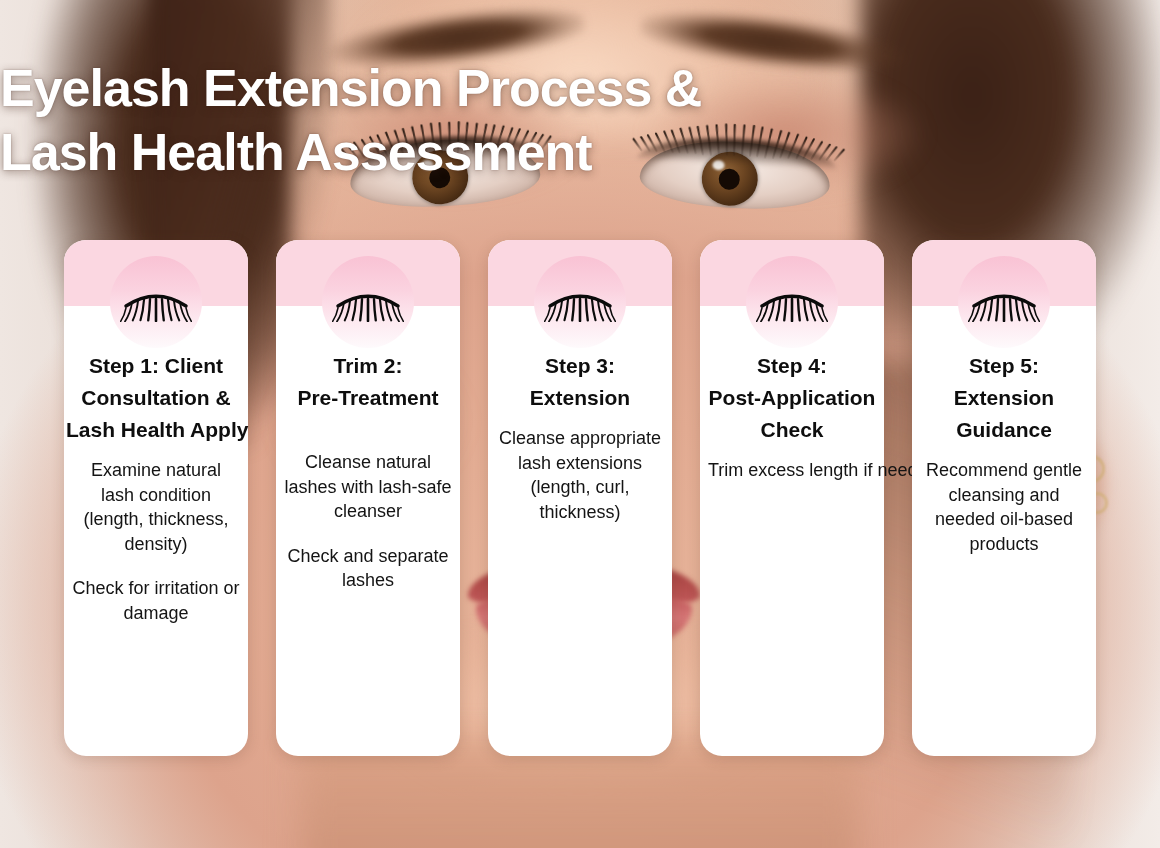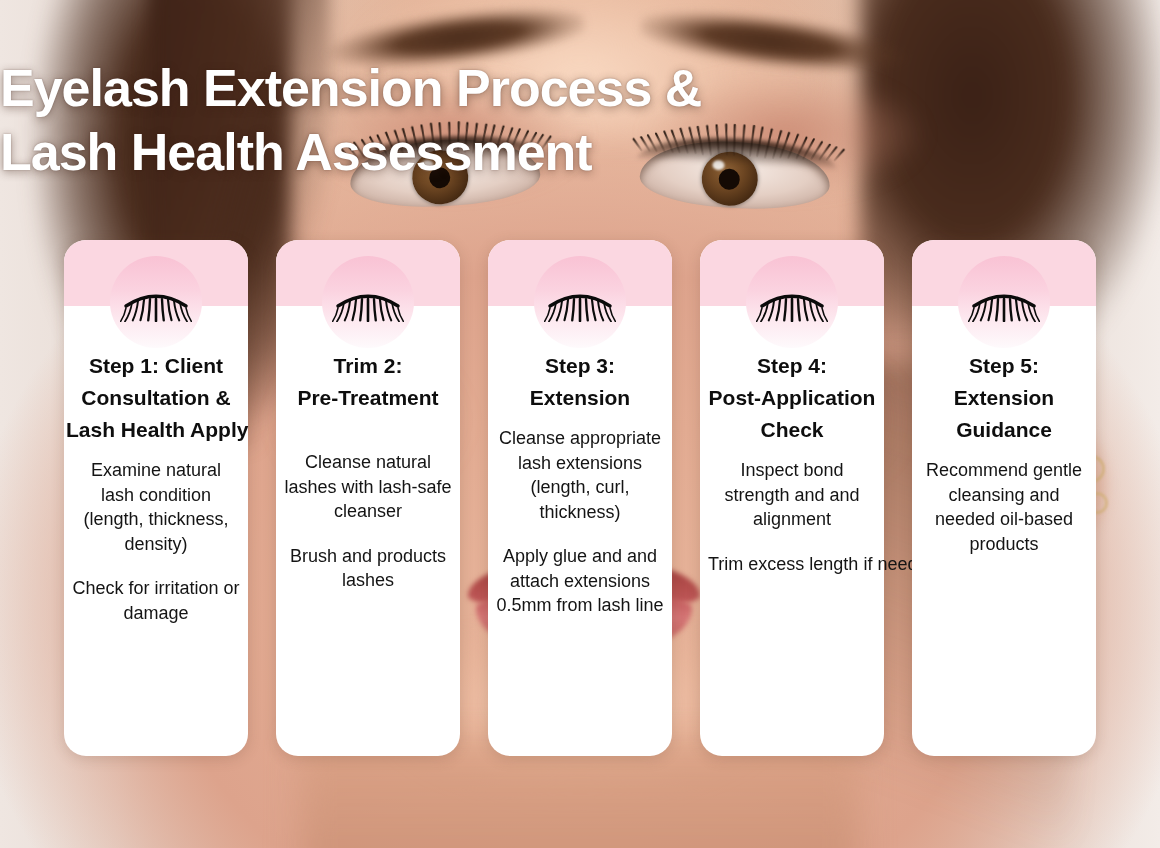--- a/index.html
+++ b/index.html
@@ -378,21 +378,21 @@
             <path d="M 60.00 18.60 Q 61.54 29.01 67.04 37.52" stroke="#0b0b0b" stroke-width="1.72" stroke-linecap="round" fill="none"></path>
             <path d="M 66.00 24.00 Q 67.92 33.98 74.80 42.15" stroke="#0b0b0b" stroke-width="1.50" stroke-linecap="round" fill="none"></path>
           </svg></div>
       <div class="card-body">
         <div class="card-title">
           <span class="tline">Trim 2:</span>
           <span class="tline">Pre-Treatment</span>
         </div>
         <div class="card-points" style="margin-top:36px;">
           <div class="card-point">Cleanse natural lashes with lash-safe cleanser</div>
-          <div class="card-point">Brush and products lashes</div>
+          <div class="card-point">Check and separate lashes</div>
         </div>
       </div>
     </div>
 
     <div class="card">
       <div class="card-band"></div>
       <div class="card-circle"></div>
       <div class="lash-icon"><svg viewBox="0 0 72 38" width="72" height="38" xmlns="http://www.w3.org/2000/svg">
             <path d="M 6 22 Q 36 2.6500000000000004 66 22" stroke="#0b0b0b" stroke-width="3.4" stroke-linecap="round" fill="none"></path>
             <path d="M 6.00 24.00 Q 4.08 33.98 -2.80 42.15" stroke="#0b0b0b" stroke-width="1.50" stroke-linecap="round" fill="none"></path>
@@ -407,21 +407,20 @@
             <path d="M 60.00 18.60 Q 61.54 29.01 67.04 37.52" stroke="#0b0b0b" stroke-width="1.72" stroke-linecap="round" fill="none"></path>
             <path d="M 66.00 24.00 Q 67.92 33.98 74.80 42.15" stroke="#0b0b0b" stroke-width="1.50" stroke-linecap="round" fill="none"></path>
           </svg></div>
       <div class="card-body">
         <div class="card-title">
           <span class="tline">Step 3:</span>
           <span class="tline">Extension</span>
         </div>
         <div class="card-points">
           <div class="card-point">Cleanse appropriate lash extensions (length, curl, thickness)</div>
-          <div class="card-point">Apply glue and and attach extensions 0.5mm from lash line</div>
         </div>
       </div>
     </div>
 
     <div class="card">
       <div class="card-band"></div>
       <div class="card-circle"></div>
       <div class="lash-icon"><svg viewBox="0 0 72 38" width="72" height="38" xmlns="http://www.w3.org/2000/svg">
             <path d="M 6 22 Q 36 2.6500000000000004 66 22" stroke="#0b0b0b" stroke-width="3.4" stroke-linecap="round" fill="none"></path>
             <path d="M 6.00 24.00 Q 4.08 33.98 -2.80 42.15" stroke="#0b0b0b" stroke-width="1.50" stroke-linecap="round" fill="none"></path>
@@ -436,21 +435,20 @@
             <path d="M 60.00 18.60 Q 61.54 29.01 67.04 37.52" stroke="#0b0b0b" stroke-width="1.72" stroke-linecap="round" fill="none"></path>
             <path d="M 66.00 24.00 Q 67.92 33.98 74.80 42.15" stroke="#0b0b0b" stroke-width="1.50" stroke-linecap="round" fill="none"></path>
           </svg></div>
       <div class="card-body">
         <div class="card-title">
           <span class="tline">Step 4:</span>
           <span class="tline">Post-Application</span>
           <span class="tline">Check</span>
         </div>
         <div class="card-points">
-          <div class="card-point">Inspect bond strength and and alignment</div>
           <div class="card-point" style="white-space:nowrap;">Trim excess length if needed</div>
         </div>
       </div>
     </div>
 
     <div class="card">
       <div class="card-band"></div>
       <div class="card-circle"></div>
       <div class="lash-icon"><svg viewBox="0 0 72 38" width="72" height="38" xmlns="http://www.w3.org/2000/svg">
             <path d="M 6 22 Q 36 2.6500000000000004 66 22" stroke="#0b0b0b" stroke-width="3.4" stroke-linecap="round" fill="none"></path>

